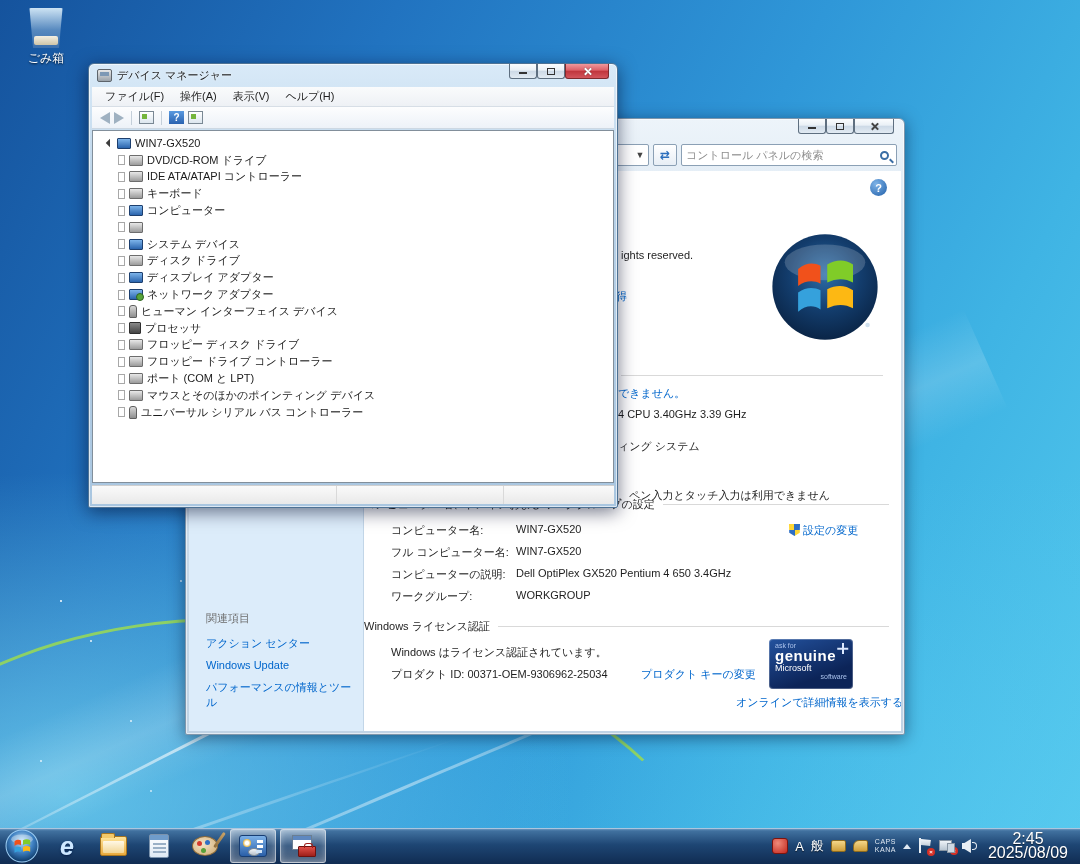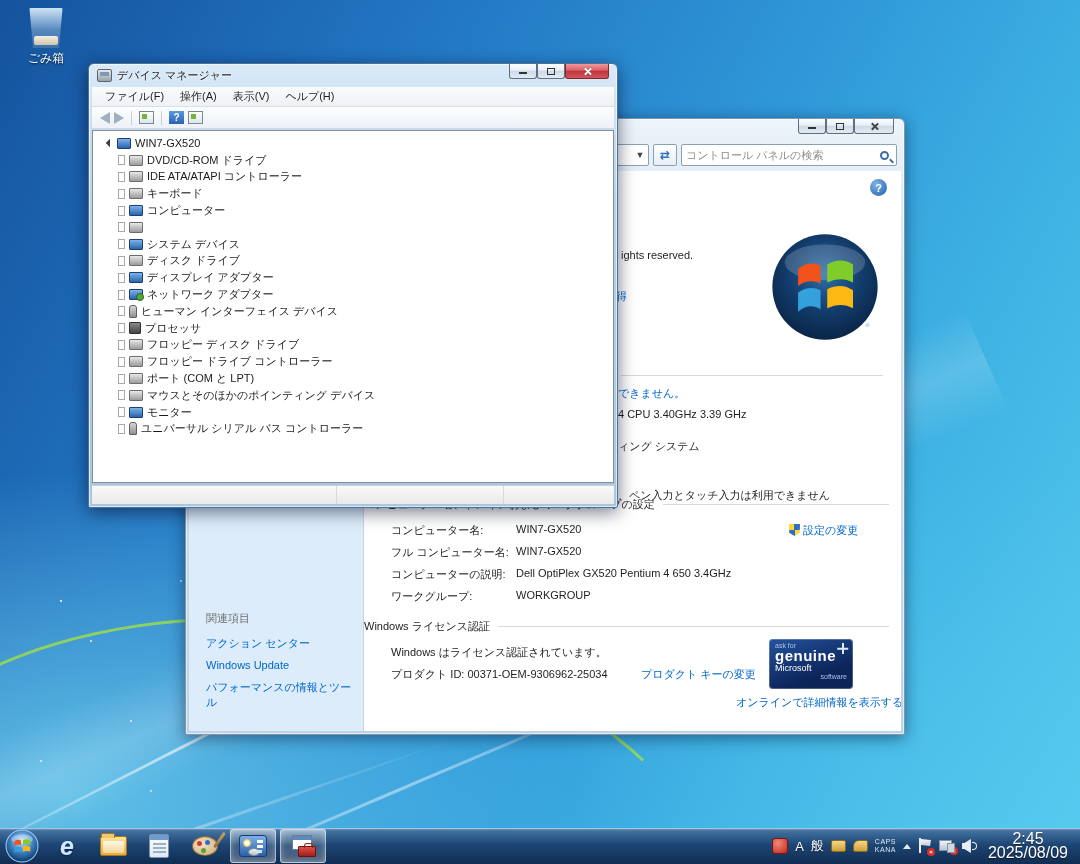--- a/index.html
+++ b/index.html
@@ -407,25 +407,20 @@
           <span class="dicon ic-gray"></span>
           <span class="lbl">ポート (COM と LPT)</span>
         </div>
       <div class="trow child">
           <span class="twc"></span>
           <span class="dicon ic-gray"></span>
           <span class="lbl">マウスとそのほかのポインティング デバイス</span>
         </div>
       <div class="trow child">
           <span class="twc"></span>
-          <span class="dicon ic-scr"></span>
-          <span class="lbl">モニター</span>
-        </div>
-      <div class="trow child">
-          <span class="twc"></span>
           <span class="dicon ic-usb"></span>
           <span class="lbl">ユニバーサル シリアル バス コントローラー</span>
         </div>
     </div>
     <div class="statusbar">
       <span class="pane" style="width:47%;"></span>
       <span class="pane" style="width:32%;"></span>
       <span class="pane" style="width:21%;border-right:none;"></span>
     </div>
   </div>

